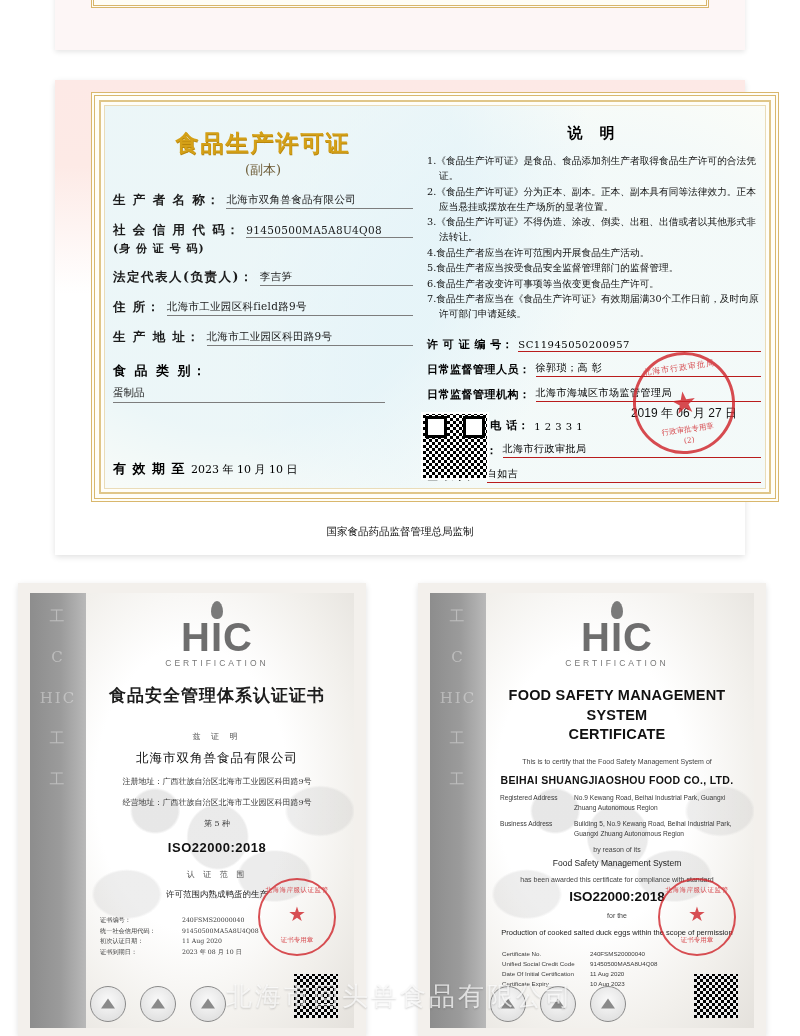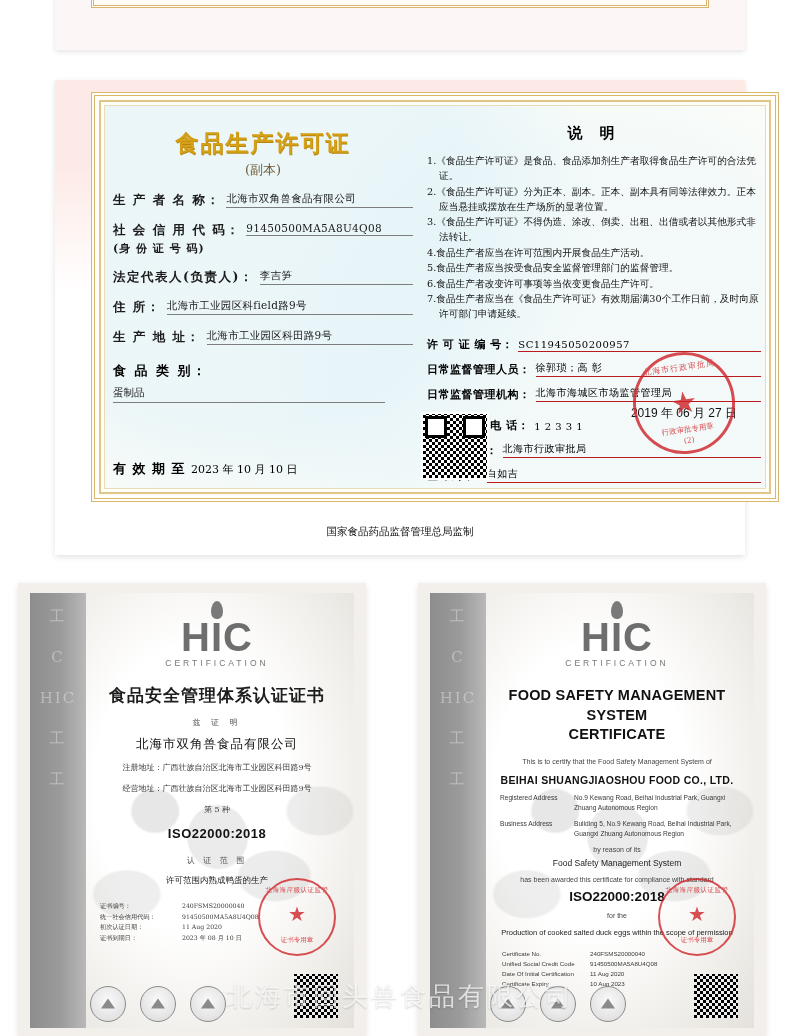--- a/index.html
+++ b/index.html
@@ -91,21 +91,21 @@
   .lic-subtitle {
     font-family: "DejaVu Serif", serif;
     font-size: 13px;
     color: #6b5a34;
     text-align: center;
     margin-top: 2px;
   }
 
   .field-row {
     display: flex;
-    align-items: flex-start;
+    align-items: center;
     font-family: "DejaVu Serif", serif;
     font-size: 12.5px;
     color: #1b1b1b;
     margin-top: 13px;
   }
   .field-label {
     white-space: nowrap;
     letter-spacing: 1.5px;
     font-weight: bold;
     font-size: 12.5px;
@@ -358,21 +358,21 @@
     font-weight: bold;
     color: #1d1d1d;
     margin-top: 16px;
     letter-spacing: 1px;
   }
   .cn-small {
     font-family: "DejaVu Serif", serif;
     font-size: 8px;
     color: #555;
     letter-spacing: 4px;
-    margin-top: 10px;
+    margin-top: 24px;
   }
   .cn-company {
     font-family: "DejaVu Serif", serif;
     font-size: 12.5px;
     color: #111;
     margin-top: 8px;
     letter-spacing: 1px;
   }
   .cn-line {
     font-family: "DejaVu Serif", serif;

